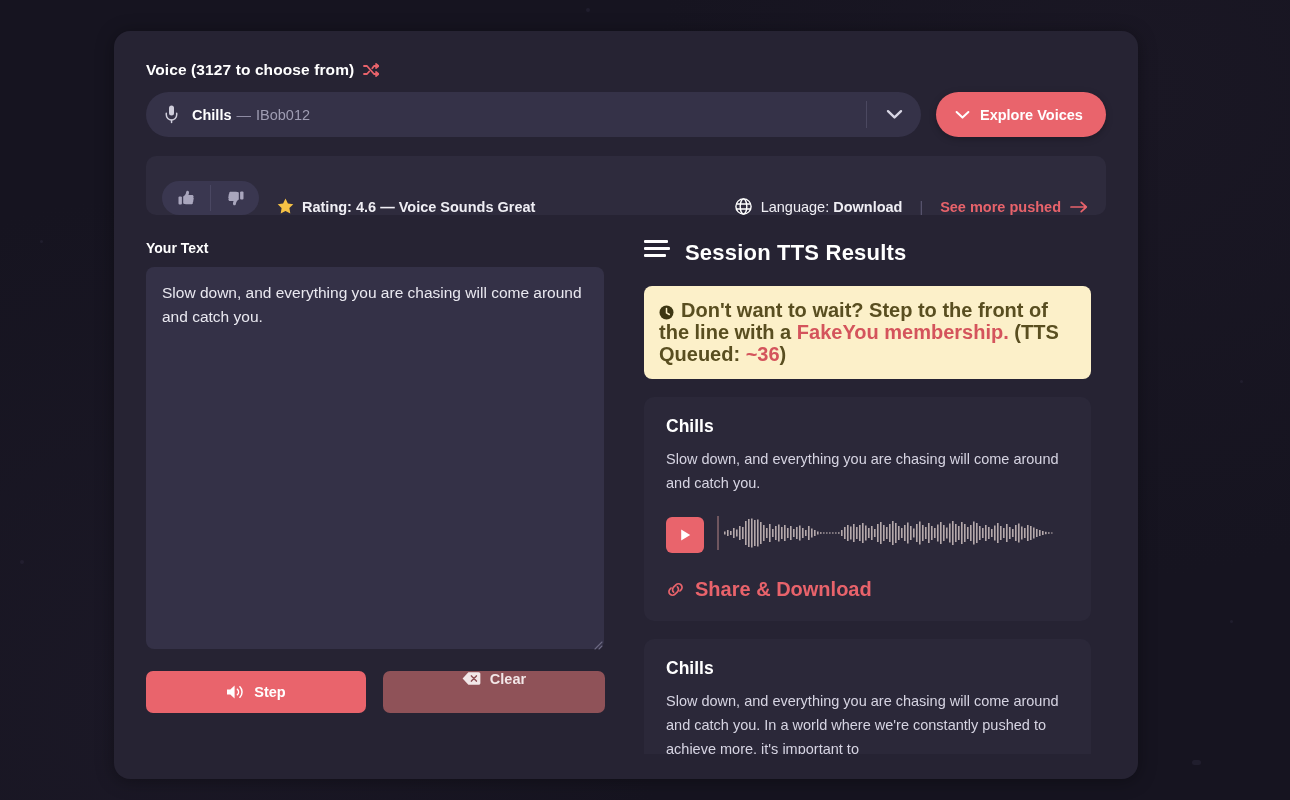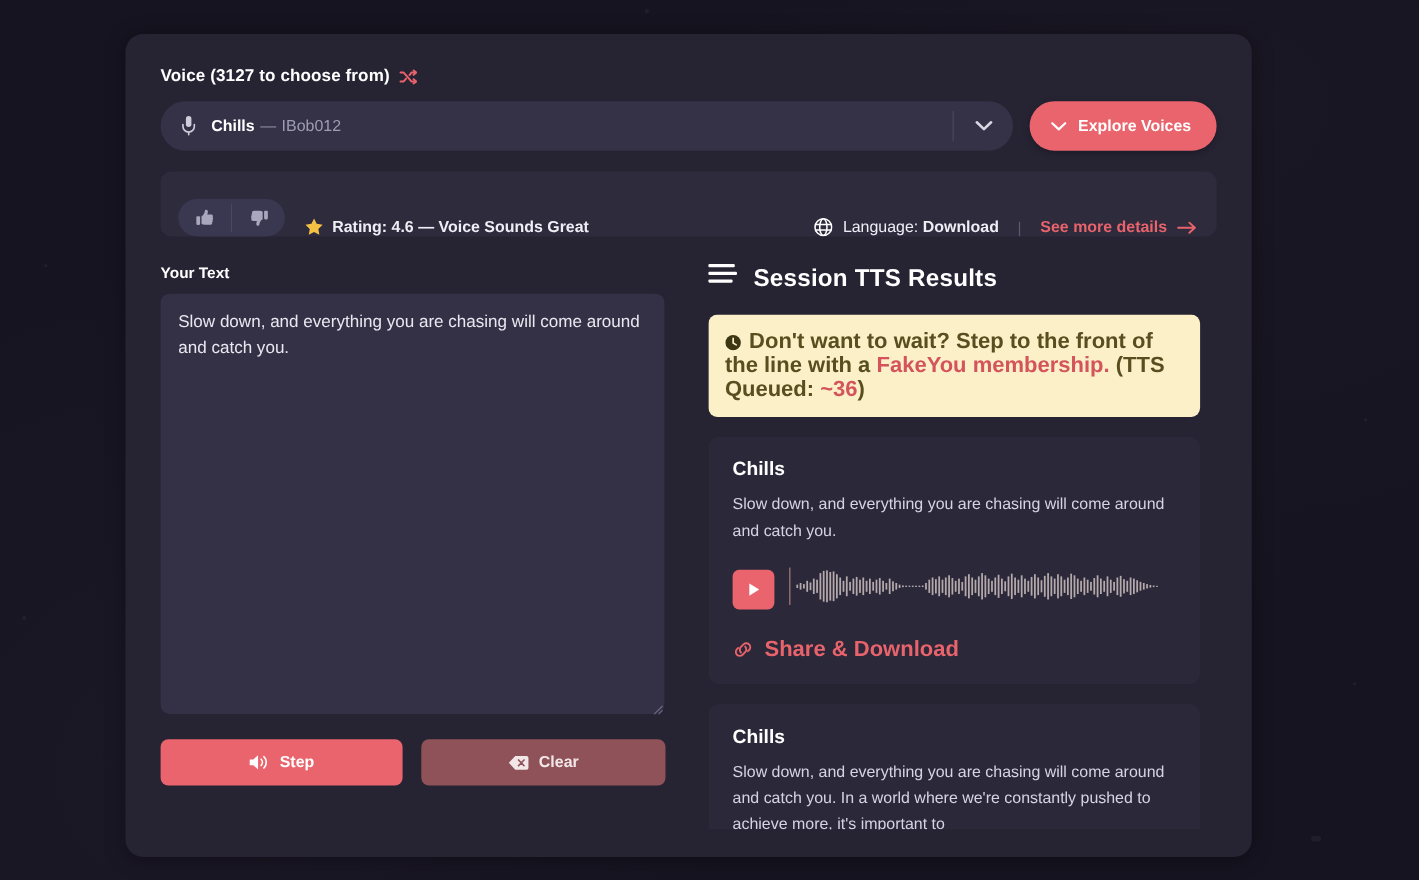--- a/index.html
+++ b/index.html
@@ -121,21 +121,21 @@
     width: 220px; height: 42px; background: #e9646c; border: none;
     border-radius: 7px; color: #fff; font-size: 14.5px; font-weight: bold;
     font-family: "Liberation Sans", sans-serif;
     display: flex; align-items: center; justify-content: center; gap: 9px;
     cursor: pointer;
   }
   .clear-btn {
     width: 222px; height: 42px; background: #8f5258; border: none;
     border-radius: 7px; color: #f2e7e8; font-size: 14.5px; font-weight: bold;
     font-family: "Liberation Sans", sans-serif;
-    display: flex; align-items: center; justify-content: center; gap: 9px;
+    display: flex; justify-content: center; gap: 9px;
     cursor: pointer;
   }
 
   
   .results-head { display: flex; align-items: flex-start; gap: 15px; margin-bottom: 20px; }
   .hamburger-icon { display: flex; flex-direction: column; gap: 4px; cursor: pointer; }
   .hamburger-icon span { height: 3px; background: #ffffff; border-radius: 1px; }
   .hamburger-icon span:nth-child(1) { width: 24px; }
   .hamburger-icon span:nth-child(2) { width: 26px; }
   .hamburger-icon span:nth-child(3) { width: 22px; }
@@ -260,21 +260,21 @@
         <span class="globe-icon">
           <svg width="17" height="17" viewBox="0 0 17 17" fill="none" stroke="currentColor" stroke-width="1.4">
             <circle cx="8.5" cy="8.5" r="7.6"></circle>
             <ellipse cx="8.5" cy="8.5" rx="3.3" ry="7.6"></ellipse>
             <path d="M1.2 6h14.6M1.2 11h14.6"></path>
           </svg>
         </span>
         <span class="lang-text"><span>Language: </span><b>Download</b></span>
         <span class="pipe">|</span>
         <a class="more-details">
-          <span>See more details</span>
+          <span>See more pushed</span>
           <span style="display:flex;">
             <svg width="18" height="12" viewBox="0 0 18 12" fill="none" stroke="currentColor" stroke-width="1.7" stroke-linecap="round" stroke-linejoin="round">
               <path d="M1 6h15M11.2 1.4L16.3 6l-5.1 4.6"></path>
             </svg>
           </span>
         </a>
       </div>
     </div>
 
     <div class="columns">

